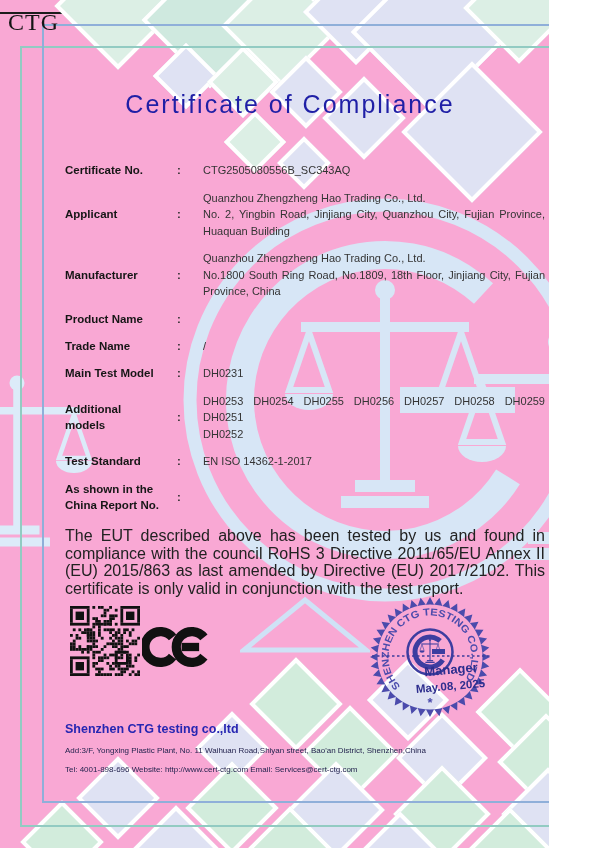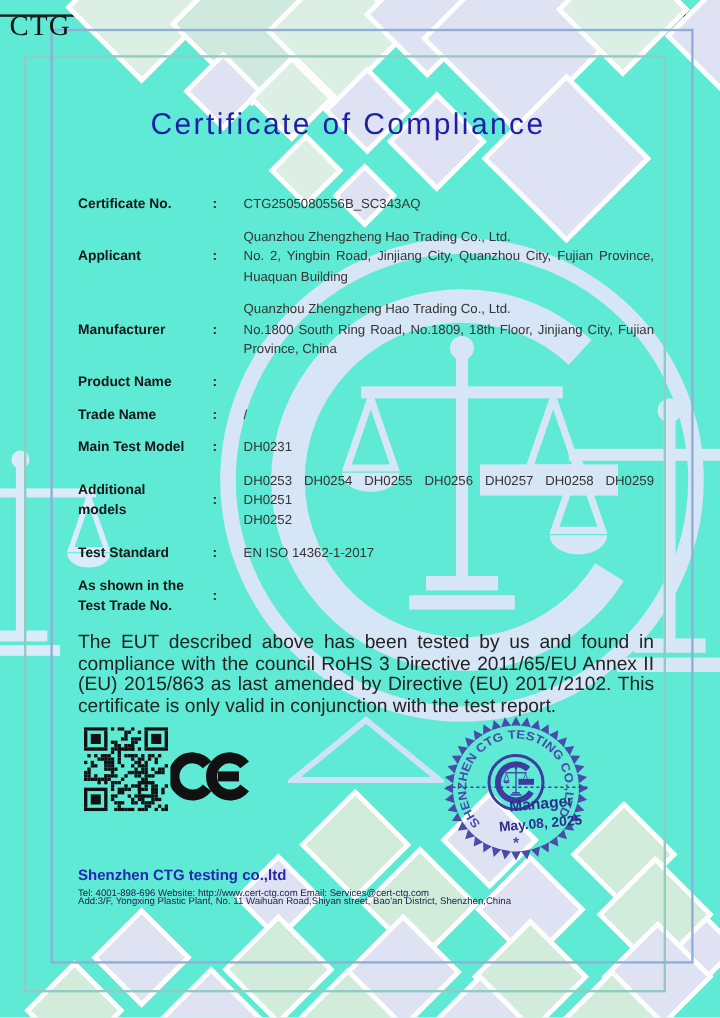--- a/index.html
+++ b/index.html
@@ -1,16 +1,16 @@
 <!DOCTYPE html>
 <html><head>
 <meta charset="utf-8">
 <style>
   html,body{margin:0;padding:0;background:#fff;}
-  .page{position:relative;width:600px;height:848px;overflow:hidden;background:#5eead4;
+  .page{position:relative;width:549px;height:848px;overflow:hidden;background:#f9a8d4;
         font-family:"Liberation Sans",sans-serif;}
   
   .topline{position:absolute;left:0;top:12px;width:600px;height:2px;background:#1c1c1c;z-index:1;}
   .dia{position:absolute;transform:translate(-50%,-50%) rotate(45deg);border:4px solid #fff;
        box-sizing:content-box;z-index:2;}
   .wm{position:absolute;z-index:3;}
   .border-blue{position:absolute;left:42px;top:24px;width:536px;height:779px;
        border:2.5px solid #8fafd9;box-sizing:border-box;z-index:4;}
   .border-teal{position:absolute;left:20px;top:46px;width:535px;height:781px;
        border:2.5px solid #92cbc2;box-sizing:border-box;z-index:4;}
@@ -27,21 +27,21 @@
   .vline{white-space:normal;}
   .vline.stretch{text-align:justify;text-align-last:justify;}
   .statement{position:absolute;left:65px;top:527px;width:480px;font-size:16px;
        line-height:17.5px;color:#222;text-align:justify;z-index:6;}
   .qr{position:absolute;left:70px;top:606px;z-index:6;}
   .ce{position:absolute;left:142px;top:624px;z-index:6;}
   .stamp{position:absolute;left:364px;top:591px;z-index:6;}
   .f-company{position:absolute;left:65px;top:722px;font-size:12.5px;font-weight:bold;
        color:#2626b2;z-index:6;}
   .f-address{position:absolute;left:65px;top:746px;font-size:8px;color:#23234e;z-index:6;}
-  .f-contact{position:absolute;left:65px;top:740px;font-size:8px;color:#23234e;z-index:6;}
+  .f-contact{position:absolute;left:65px;top:765px;font-size:8px;color:#23234e;z-index:6;}
 </style>
 </head>
 <body>
 
 <div class="page">
 
   <div class="topline"></div>
 
   <div id="diamond-layer">
       <div class="dia" style="left: 118px; top: 6px; width: 82px; height: 82px; background: rgb(220, 239, 229);"></div>
@@ -192,21 +192,21 @@
           <div>Test Standard</div>
         </div>
         <div class="fcolon">:</div>
         <div class="fvalue">
           <div class="vline">EN ISO 14362-1-2017</div>
         </div>
       </div>
       <div class="frow">
         <div class="flabel">
           <div>As shown in the</div>
-          <div>Test Trade No.</div>
+          <div>China Report No.</div>
         </div>
         <div class="fcolon">:</div>
       </div>
     </div>
 
   <div class="statement">The EUT described above has been tested by us and found in compliance with the council RoHS 3 Directive 2011/65/EU Annex II (EU) 2015/863 as last amended by Directive (EU) 2017/2102. This certificate is only valid in conjunction with the test report.</div>
 
   <svg class="qr" id="qr" width="70" height="70" viewBox="0 0 25 25">
       <rect x="8" y="0" width="1" height="1" fill="#111"></rect>
       <rect x="10" y="0" width="1" height="1" fill="#111"></rect>

